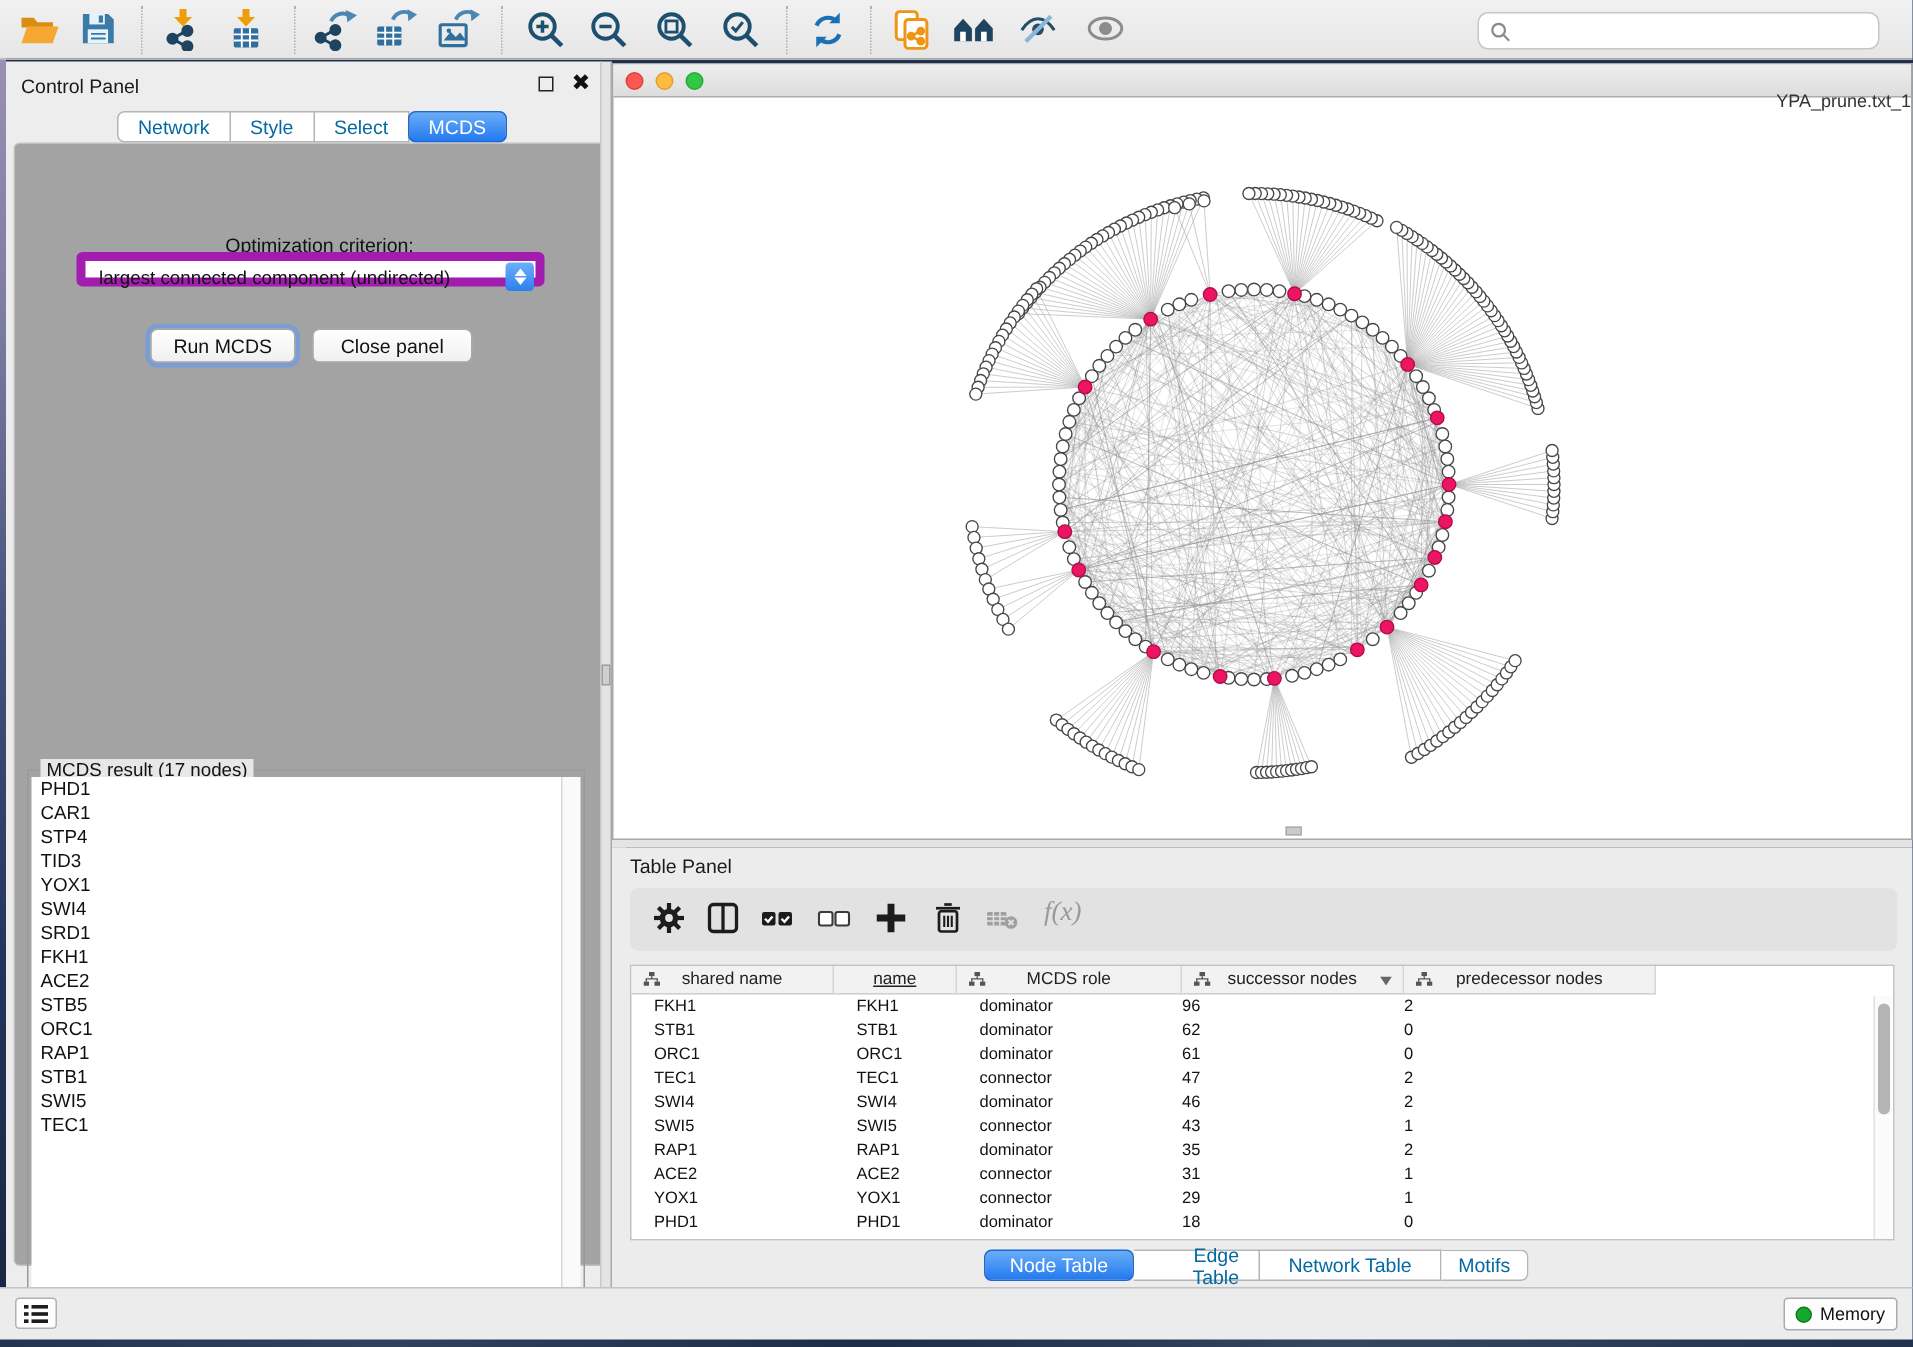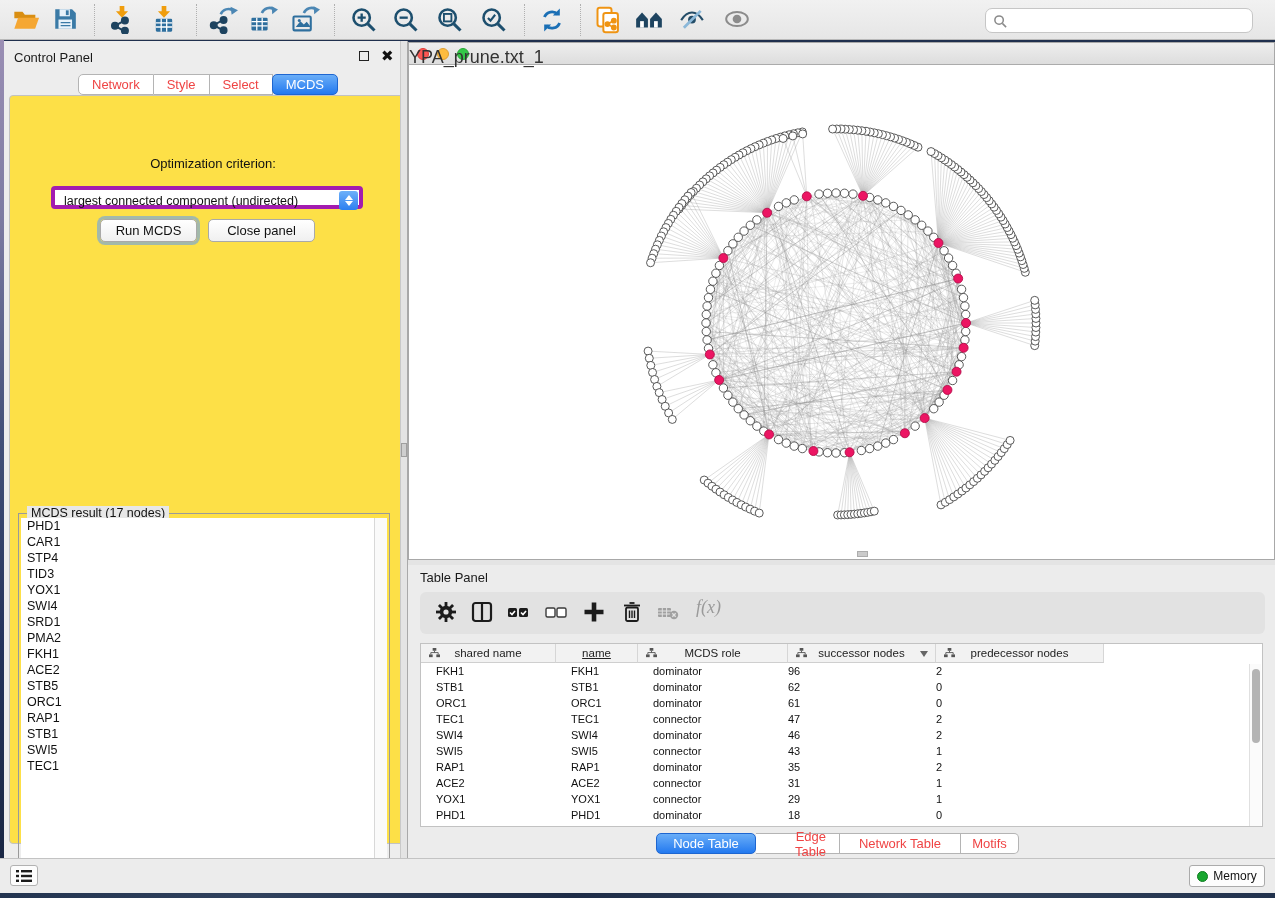--- a/index.html
+++ b/index.html
@@ -26,30 +26,30 @@
   #search-input { position:absolute; left:26px; top:2px; width:230px; height:19px;
     border:none; outline:none; font-size:12px; background:transparent; }
 
   
   #control-panel { left:4px; top:41px; width:396px; height:817px; background:#ededed; }
   #cp-title { position:absolute; left:10px; top:9px; font-size:13px; color:#1a1a1a; }
   .float-box { position:absolute; width:10px; height:10px; border:1.5px solid #222; }
   .close-x { position:absolute; font-size:15px; font-weight:bold; color:#111; line-height:10px; }
   #cp-tabs { position:absolute; left:74px; top:33px; height:21px; display:flex; }
   .seg { height:21px; padding:0 13px; background:#fff; border:1px solid #b4b4b4;
-    border-left:none; font-size:13px; color:#ef4444; display:flex; align-items:center; }
+    border-left:none; font-size:13px; color:#0369a1; display:flex; align-items:center; }
   .seg.first { border-left:1px solid #b4b4b4; border-radius:5px 0 0 5px; }
   .seg.sel { background:linear-gradient(#6aaef8,#2379ef); color:#fff;
     border:1px solid #1e66d0; border-radius:5px; margin-left:-1px; }
   #cp-box { position:absolute; left:5px; top:54px; width:408px; height:749px;
-    background:#fde047; border:1px solid #c2c2c2; border-radius:4px; }
+    background:#a3a3a3; border:1px solid #c2c2c2; border-radius:4px; }
   #opt-label { position:absolute; left:0; top:60px; width:100%; text-align:center;
     font-size:13px; color:#111; }
-  #criterion-select { position:absolute; left:41px; top:90px; width:312px; height:23px;
-    background:#fff; border:4px solid #a21caf; border-radius:4px; }
+  #criterion-select { position:absolute; left:41px; top:72px; width:312px; height:23px;
+    background:#fff; border:6px solid #a21caf; border-radius:4px; }
   #criterion-select .val { position:absolute; left:9px; top:4px; font-size:12.5px; color:#111; }
   #criterion-select .stepper { position:absolute; right:1px; top:1px; width:19px; height:19px;
     border-radius:3px; background:linear-gradient(#6db0f9,#2d7ff0); }
   .chev { position:absolute; left:5.5px; width:0; height:0; border-left:4px solid transparent;
     border-right:4px solid transparent; }
   .chev.up { top:4px; border-bottom:5px solid #fff; }
   .chev.dn { bottom:4px; border-top:5px solid #fff; }
   .cp-btn { position:absolute; top:123px; height:23px; background:linear-gradient(#fff,#f0f0f0);
     border:1px solid #a9a9a9; border-radius:5px; font-size:13px; color:#111;
     display:flex; align-items:center; justify-content:center; }
@@ -70,22 +70,22 @@
     border-left:1px solid #c9c9c9; border-right:1px solid #a9a9a9; }
   #splitter-grip { position:absolute; left:0px; top:402px; width:6px; height:14px;
     background:#cfcfcf; border:1px solid #9f9f9f; }
 
   
   #net-window { left:408px; top:42px; width:867px; height:518px; background:#fff;
     border:1px solid #a8a8a8; }
   #net-titlebar { position:absolute; left:0; top:0; width:100%; height:22px;
     background:linear-gradient(#eeeeee,#dddddd); border-bottom:1px solid #ababab; }
   .tl { position:absolute; top:5px; width:12px; height:12px; border-radius:50%; }
-  #net-title { position:absolute; width:100%; text-align:left; top:4px;
-    font-size:18px; color:#333; }
+  #net-title { position:absolute; width:100%; text-align:right; top:17px;
+    font-size:12px; color:#333; }
   #net-canvas { position:absolute; left:0; top:22px; }
   #net-grip { position:absolute; left:448px; top:508px; width:11px; height:6px;
     background:#cbcbcb; border:1px solid #adadad; }
 
   
   #gap-h { left:408px; top:560px; width:867px; height:5px; background:#e4e4e4; }
 
   
   #table-panel { left:408px; top:565px; width:867px; height:293px; background:#ececec; }
   #tp-title { position:absolute; left:12px; top:5px; font-size:13px; color:#1a1a1a; }
@@ -309,21 +309,20 @@
     <div id="mcds-fieldset">
       <span id="mcds-legend">MCDS result (17 nodes)</span>
       <div id="mcds-list">
           <div class="list-item">PHD1</div>
           <div class="list-item">CAR1</div>
           <div class="list-item">STP4</div>
           <div class="list-item">TID3</div>
           <div class="list-item">YOX1</div>
           <div class="list-item">SWI4</div>
           <div class="list-item">SRD1</div>
-          <div class="list-item">PMA2</div>
           <div class="list-item">FKH1</div>
           <div class="list-item">ACE2</div>
           <div class="list-item">STB5</div>
           <div class="list-item">ORC1</div>
           <div class="list-item">RAP1</div>
           <div class="list-item">STB1</div>
           <div class="list-item">SWI5</div>
           <div class="list-item">TEC1</div>
         </div>
       <div id="mcds-scroll"></div>

